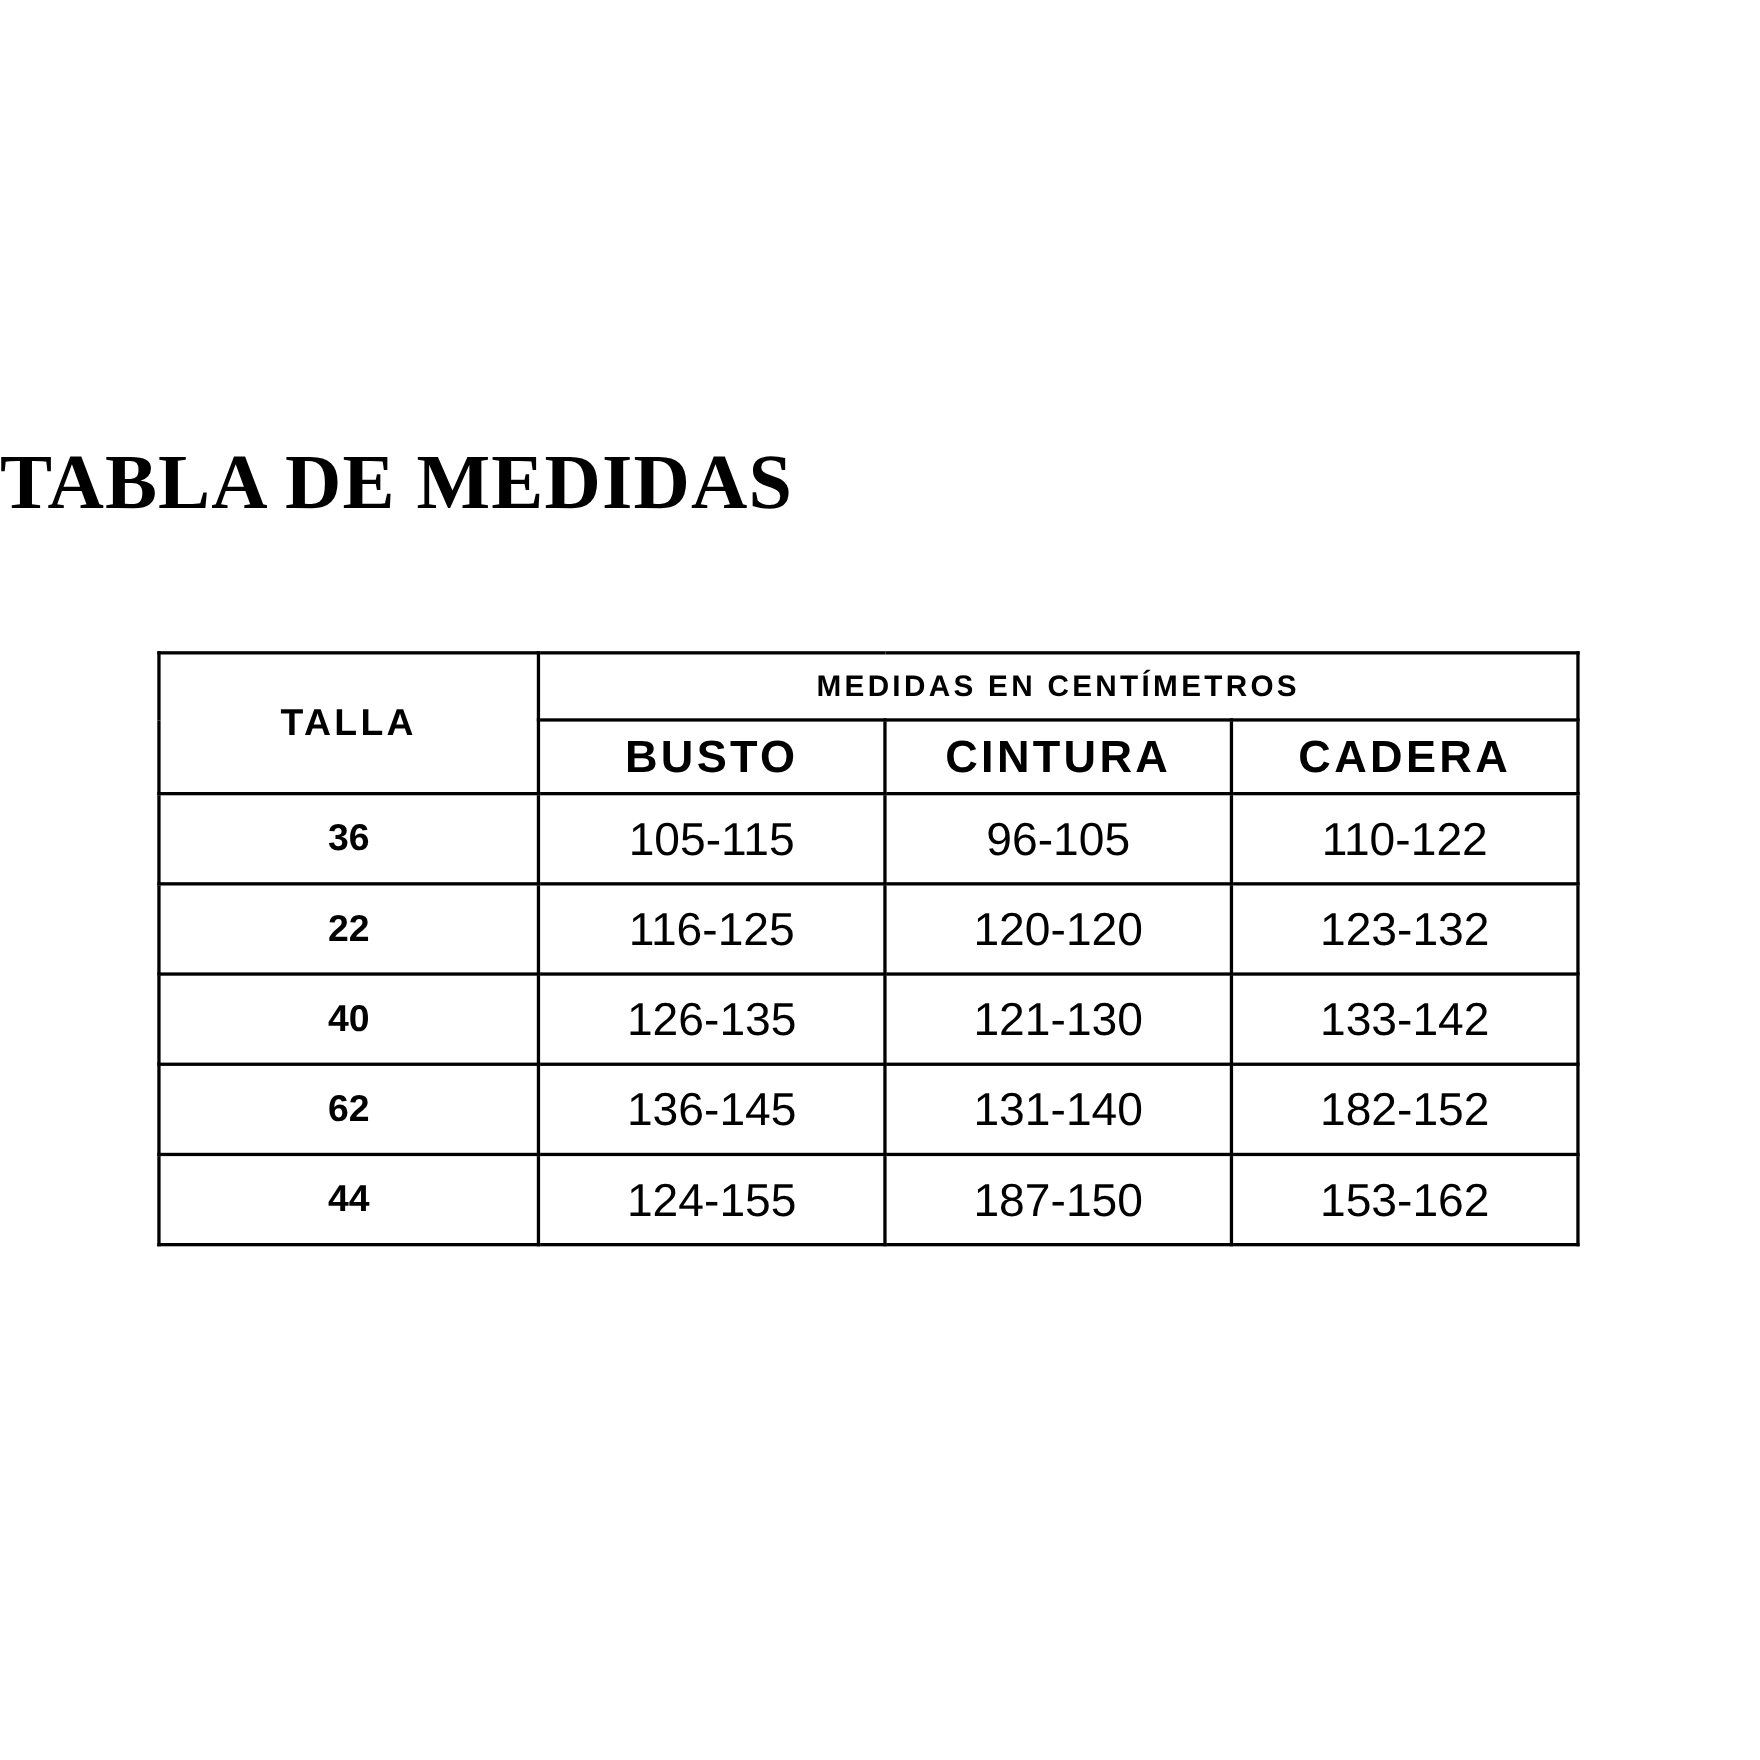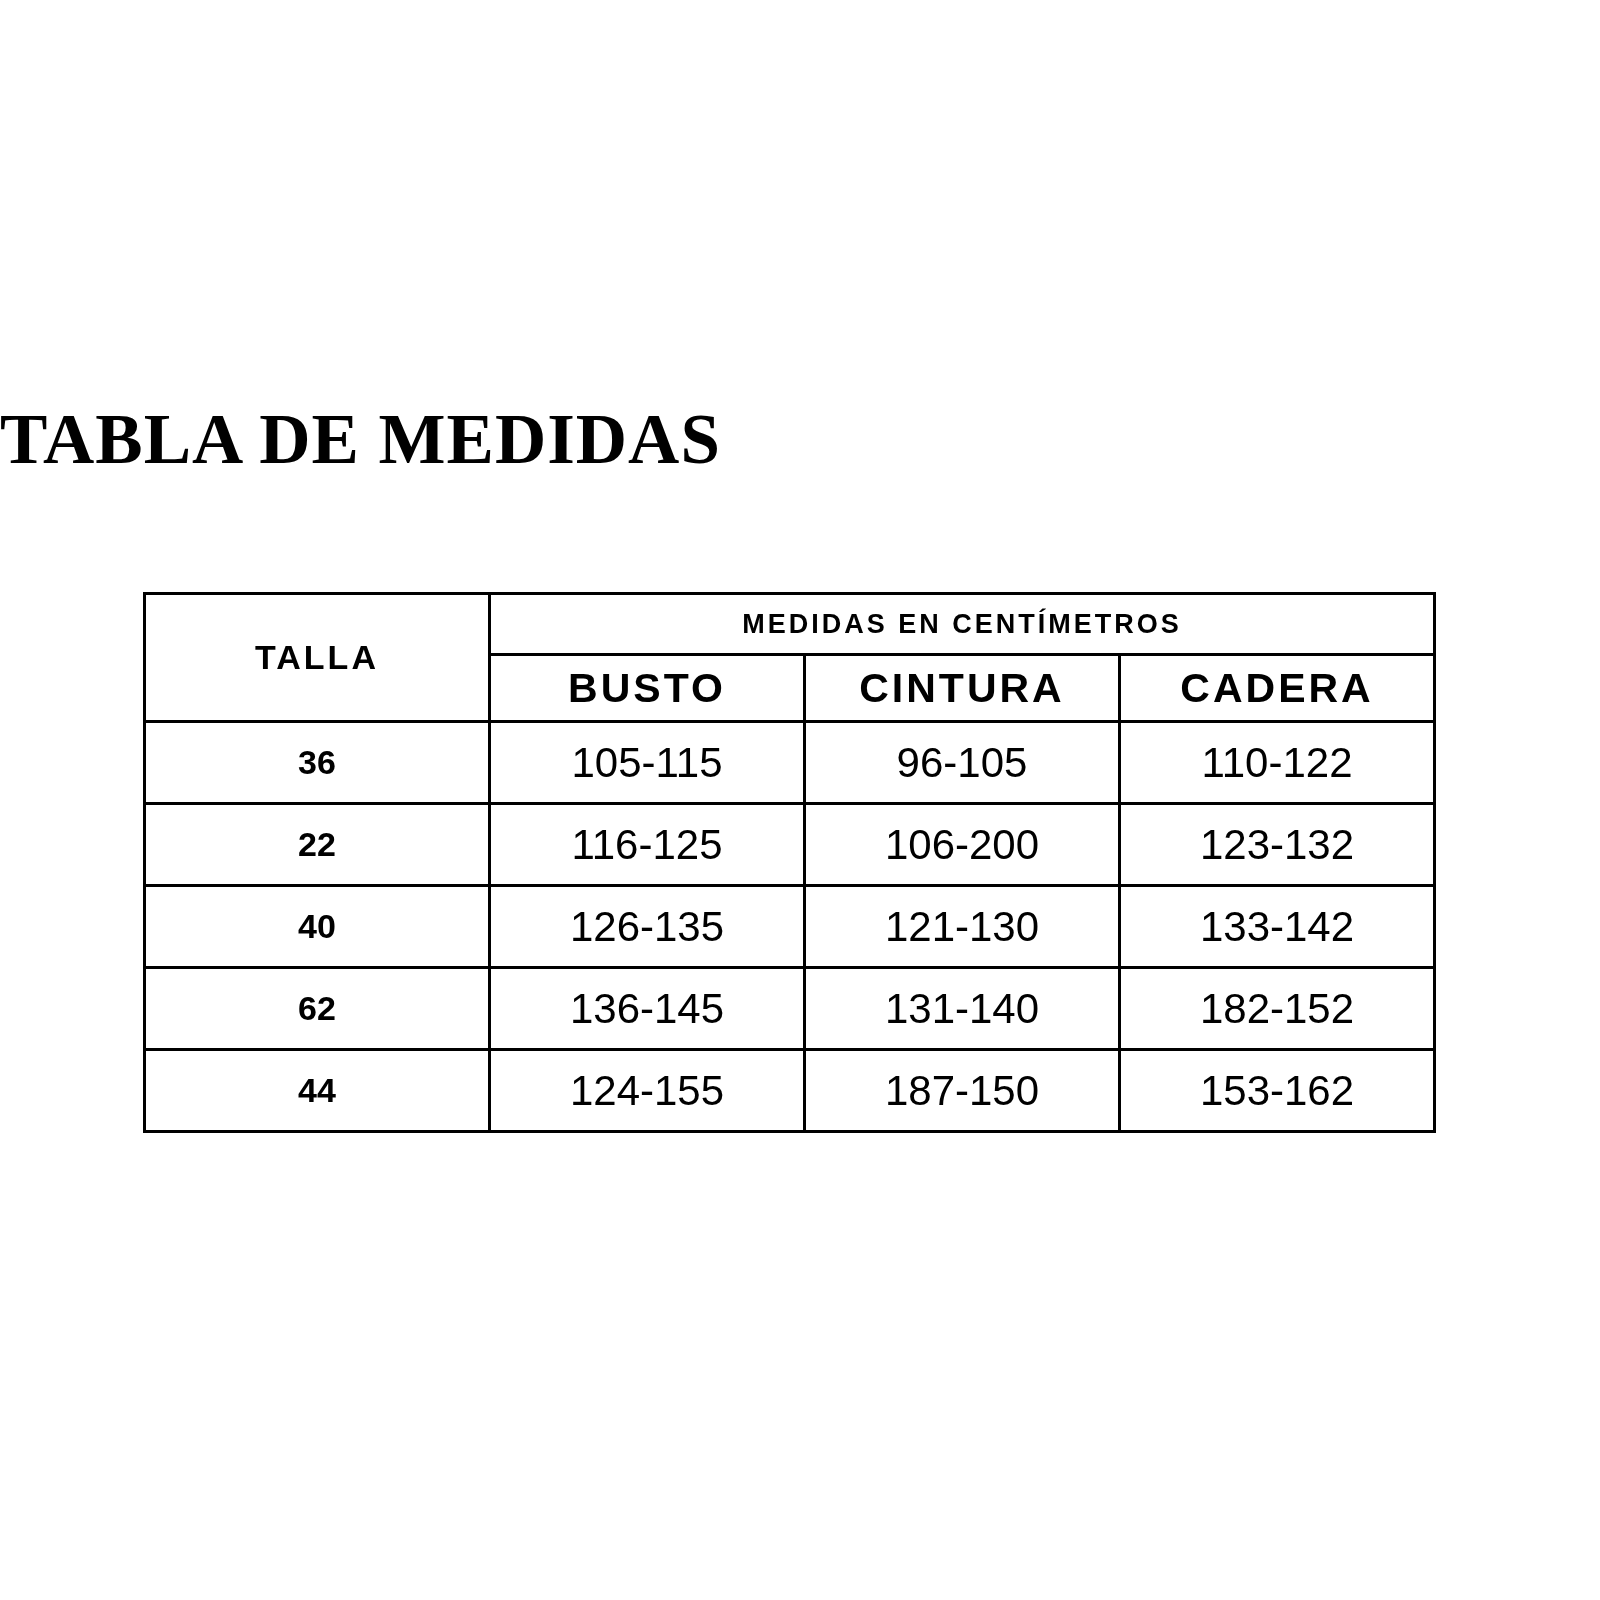--- a/index.html
+++ b/index.html
@@ -109,21 +109,21 @@
 
         <tr>
           <td class="row-size">36</td>
           <td class="row-val">105-115</td>
           <td class="row-val">96-105</td>
           <td class="row-val">110-122</td>
         </tr>
         <tr>
           <td class="row-size">22</td>
           <td class="row-val">116-125</td>
-          <td class="row-val">106-200</td>
+          <td class="row-val">120-120</td>
           <td class="row-val">123-132</td>
         </tr>
         <tr>
           <td class="row-size">40</td>
           <td class="row-val">126-135</td>
           <td class="row-val">121-130</td>
           <td class="row-val">133-142</td>
         </tr>
         <tr>
           <td class="row-size">62</td>

